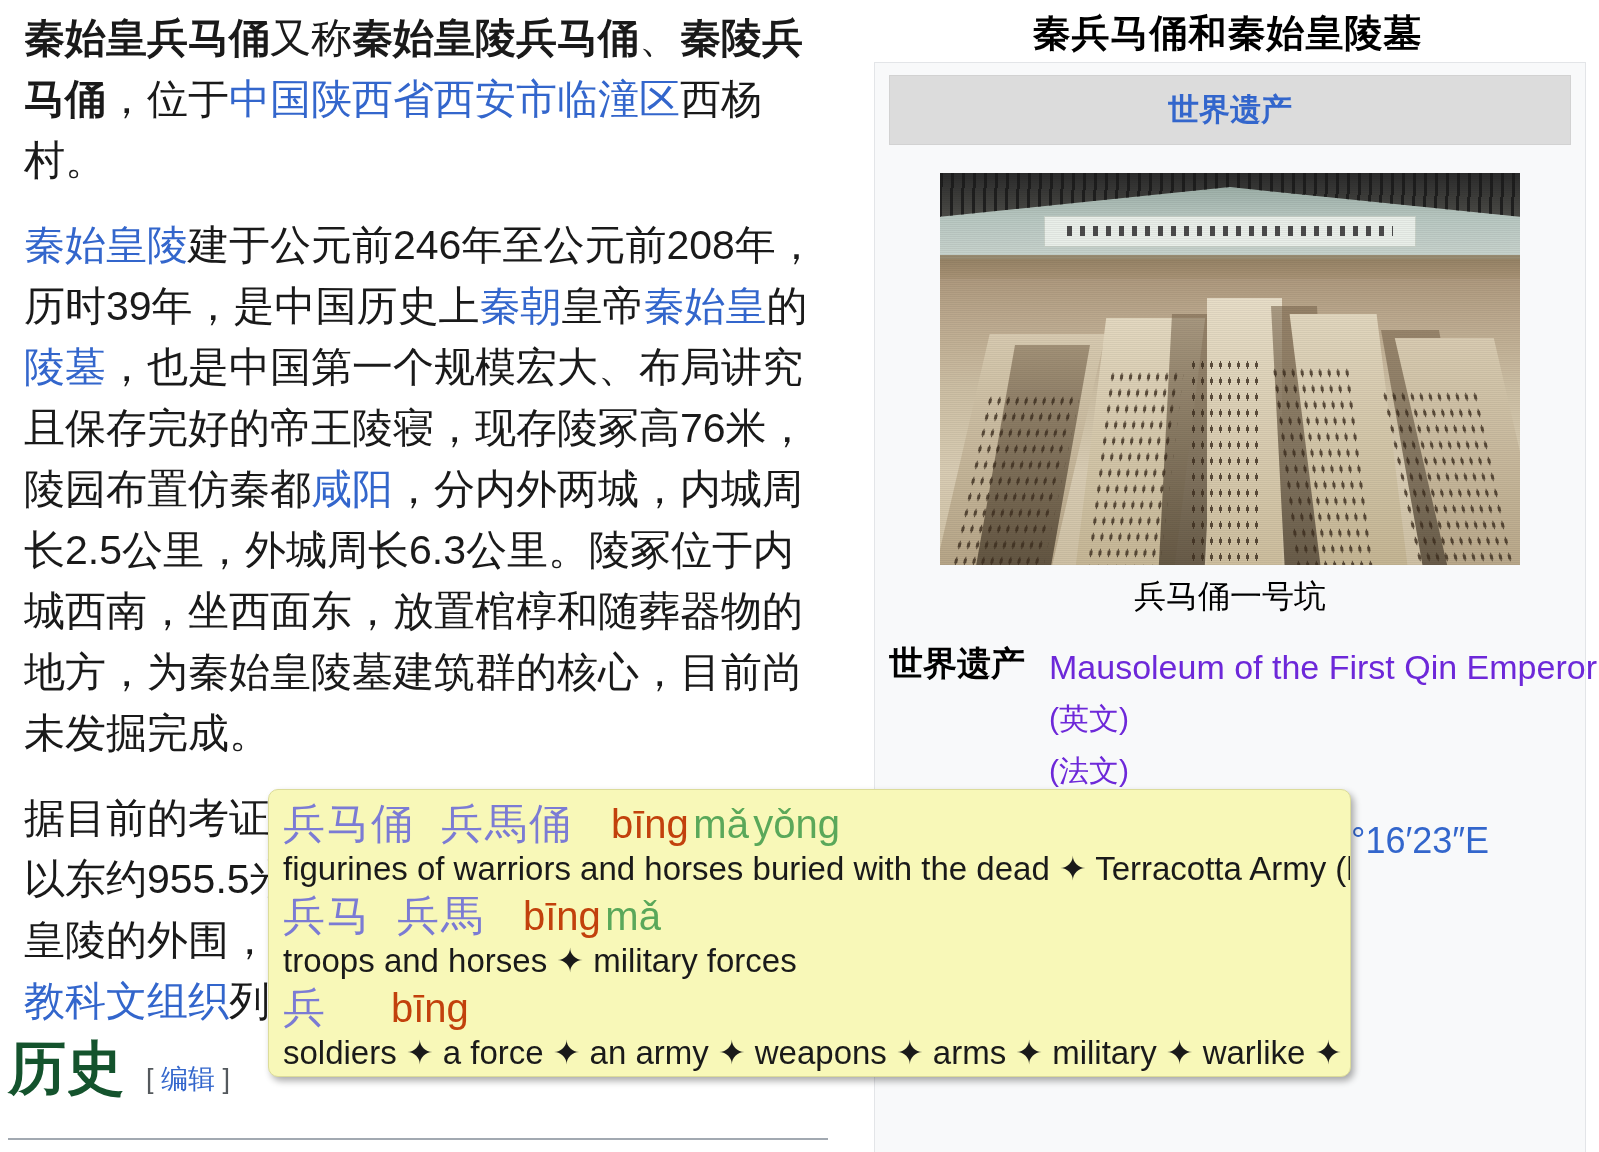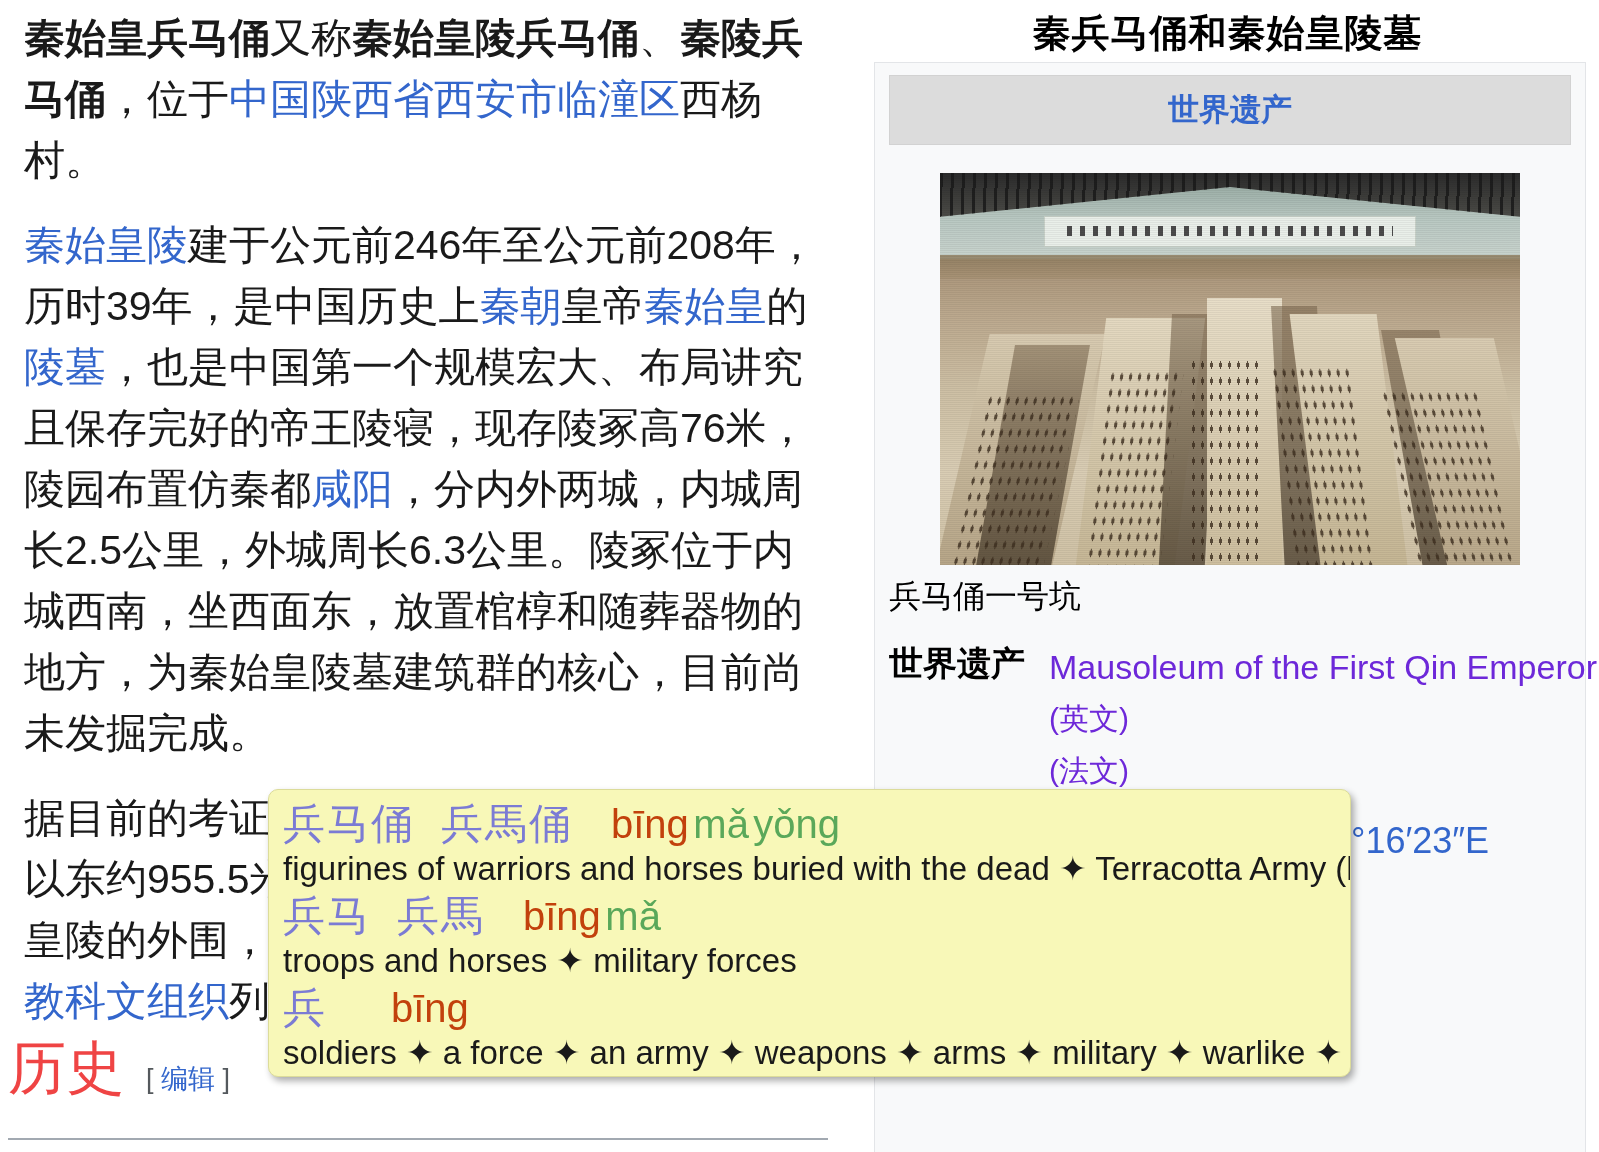--- a/index.html
+++ b/index.html
@@ -64,22 +64,22 @@
     top: 1038px;
     width: 820px;
     display: flex;
     align-items: baseline;
     gap: 22px;
   }
   #history-heading .h2 {
     font-family: "Liberation Serif", "DejaVu Serif", serif;
     font-size: 58px;
     line-height: 62px;
-    color: #ef4444;
-    font-weight: normal;
+    color: #14532d;
+    font-weight: bold;
   }
   #history-heading .editlink {
     font-size: 27px;
     color: #54595d;
     text-align: right;
   }
   #history-heading .editlink a { color: #3366cc; text-decoration: none; }
   #heading-rule {
     position: absolute;
     left: 8px;
@@ -137,21 +137,21 @@
   #infobox-image {
     width: 580px;
     height: 392px;
     position: relative;
     overflow: hidden;
     background: #6e6352;
     border: 0;
   }
   .ib-caption {
     margin-top: 10px;
-    text-align: left;
+    text-align: center;
     font-size: 32px;
     color: #000000;
   }
 
   
   .ib-row {
     display: flex;
     margin-top: 22px;
     align-items: flex-start;
   }

